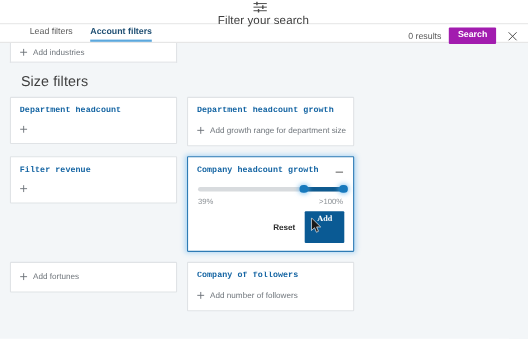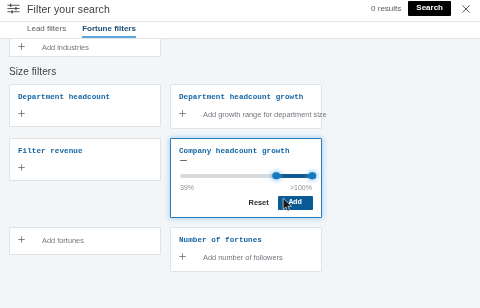--- a/index.html
+++ b/index.html
@@ -15,32 +15,33 @@
   
   .header {
     height: 22px;
     background: #ffffff;
     display: flex;
     align-items: center;
     padding: 0 8px 4px 7px;
     border-bottom: 1px solid #e8e8e8;
     position: relative;
     z-index: 5;
+    flex-direction: column;
   }
   .filter-icon { width: 13px; height: 13px; flex: 0 0 auto; margin-right: 7px; }
   .header-title {
     font-size: 10.5px;
     color: #3d3d3d;
     letter-spacing: .1px;
     white-space: nowrap;
   }
   .header-right { margin-left: auto; display: flex; align-items: center; gap: 7px; }
   .results-count { font-size: 8px; color: #5a5a5a; white-space: nowrap; }
   .search-btn {
-    background: #000000;
+    background: #a21caf;
     color: #ffffff;
     font-size: 8px;
     font-weight: 600;
     border: none;
     border-radius: 1px;
     padding: 3px 8px 4px;
     cursor: pointer;
     line-height: 1;
     font-family: "Liberation Sans", sans-serif;
   }
@@ -79,23 +80,23 @@
     border: 1px solid #e0e3e6;
     border-top: none;
     height: 18px;
     display: flex;
     align-items: center;
     padding: 0 8px;
   }
   .clip-ghost { width: 152px; height: 18px; }
 
   .section-title {
-    font-size: 10px;
+    font-size: 13px;
     color: #3f3f3f;
-    padding: 9px 0 7px 9px;
+    padding: 9px 0 7px 19px;
     letter-spacing: .1px;
   }
 
   .grid { padding: 0 9px; display: flex; flex-wrap: wrap; gap: 9px 9px; align-items: flex-start; }
 
   .card {
     width: 152px;
     background: #ffffff;
     border: 1px solid #e0e3e6;
     border-radius: 1px;
@@ -107,34 +108,35 @@
     color: #1565a3;
     font-weight: 600;
     letter-spacing: .05px;
     margin-bottom: 9px;
     white-space: nowrap;
     overflow: hidden;
     font-family: Liberation Mono, monospace;
   }
   .add-row {
     display: flex;
-    gap: 17px;
+    align-items: center;
+    gap: 5px;
     cursor: pointer;
   }
   .plus-icon { width: 7px; height: 7px; flex: 0 0 auto; display:block; }
   .add-label { font-size: 7.4px; color: #70767c; white-space: nowrap; }
 
   
   .card.active {
     border: 1.5px solid #2e7bb5;
     box-shadow: 0 0 5px 1px rgba(90,175,235,.45);
     padding-bottom: 7px;
   }
   .card.active .card-title { margin-bottom: 0; }
-  .card-head { display: flex; align-items: flex-start; justify-content: space-between; flex-direction: column; }
+  .card-head { display: flex; align-items: flex-start; justify-content: space-between; }
   .minus-icon { width: 9px; height: 9px; cursor: pointer; flex: 0 0 auto; margin-top: 1px; }
 
   .slider-wrap { padding: 9px 1px 0; position: relative; }
   .slider-track {
     position: relative;
     height: 3.5px;
     background: #d8dbde;
     border-radius: 2px;
   }
   .slider-fill {
@@ -171,23 +173,23 @@
     font-size: 7.4px; font-weight: 600; color: #2b2b2b;
     cursor: pointer; padding: 2px 1px;
     font-family: "Liberation Sans", sans-serif;
   }
   .add-btn {
     background: #0a5a94;
     border: none;
     color: #ffffff;
     font-size: 7.4px; font-weight: 600;
     border-radius: 1px;
-    padding: 3px 11px 4px;
+    padding: 3px 11px 19px;
     cursor: pointer; line-height: 1;
-    font-family: Liberation Mono, monospace;
+    font-family: Liberation Serif, serif;
   }
   .cursor {
     position: absolute;
     width: 11px; height: 14px;
     pointer-events: none;
     z-index: 50;
   }
 </style>
 </head>
 <body>
@@ -215,21 +217,21 @@
         <g stroke="#4d4d4d" stroke-width="1.2" stroke-linecap="round">
           <line x1="3.5" y1="3.5" x2="12.5" y2="12.5"></line>
           <line x1="12.5" y1="3.5" x2="3.5" y2="12.5"></line>
         </g>
       </svg>
     </div>
   </div>
 
   <div class="tabbar">
     <div class="tab">Lead filters</div>
-    <div class="tab active">Fortune filters</div>
+    <div class="tab active">Account filters</div>
   </div>
 
   <div class="body">
 
     <div class="clip-row">
       <div class="clip-card">
         <div class="add-row">
           <svg class="plus-icon" viewBox="0 0 10 10">
             <g stroke="#6c7278" stroke-width="1.2" stroke-linecap="round">
               <line x1="5" y1="1" x2="5" y2="9"></line>
@@ -316,21 +318,21 @@
               <g stroke="#6c7278" stroke-width="1.2" stroke-linecap="round">
                 <line x1="5" y1="1" x2="5" y2="9"></line>
                 <line x1="1" y1="5" x2="9" y2="5"></line>
               </g>
             </svg>
           <span class="add-label">Add fortunes</span>
         </div>
       </div>
 
       <div class="card">
-        <div class="card-title">Number of fortunes</div>
+        <div class="card-title">Company of followers</div>
         <div class="add-row">
           <svg class="plus-icon" viewBox="0 0 10 10">
               <g stroke="#6c7278" stroke-width="1.2" stroke-linecap="round">
                 <line x1="5" y1="1" x2="5" y2="9"></line>
                 <line x1="1" y1="5" x2="9" y2="5"></line>
               </g>
             </svg>
           <span class="add-label">Add number of followers</span>
         </div>
       </div>

